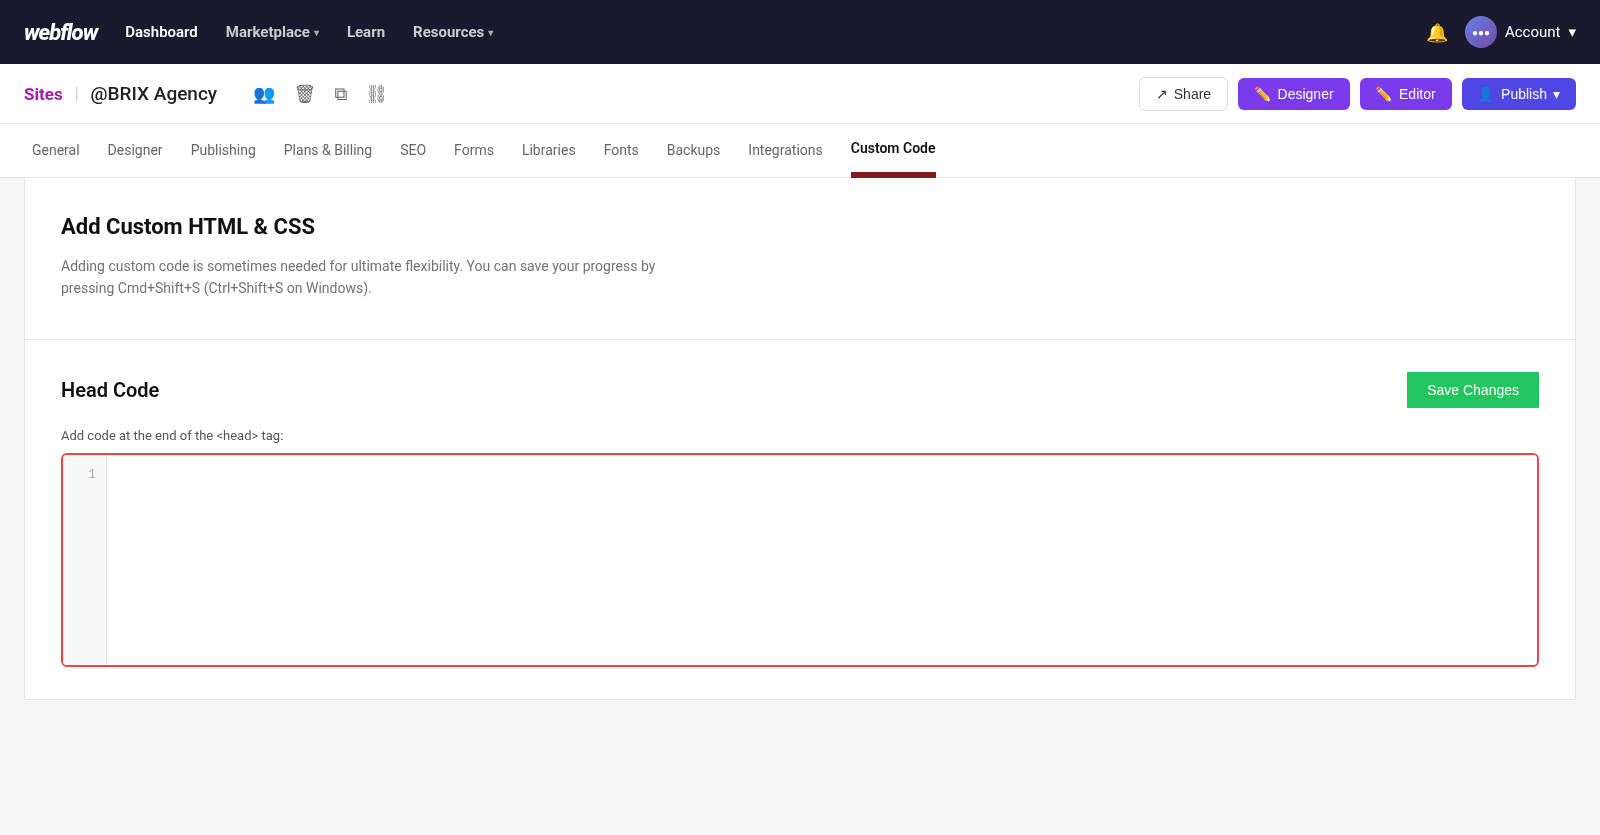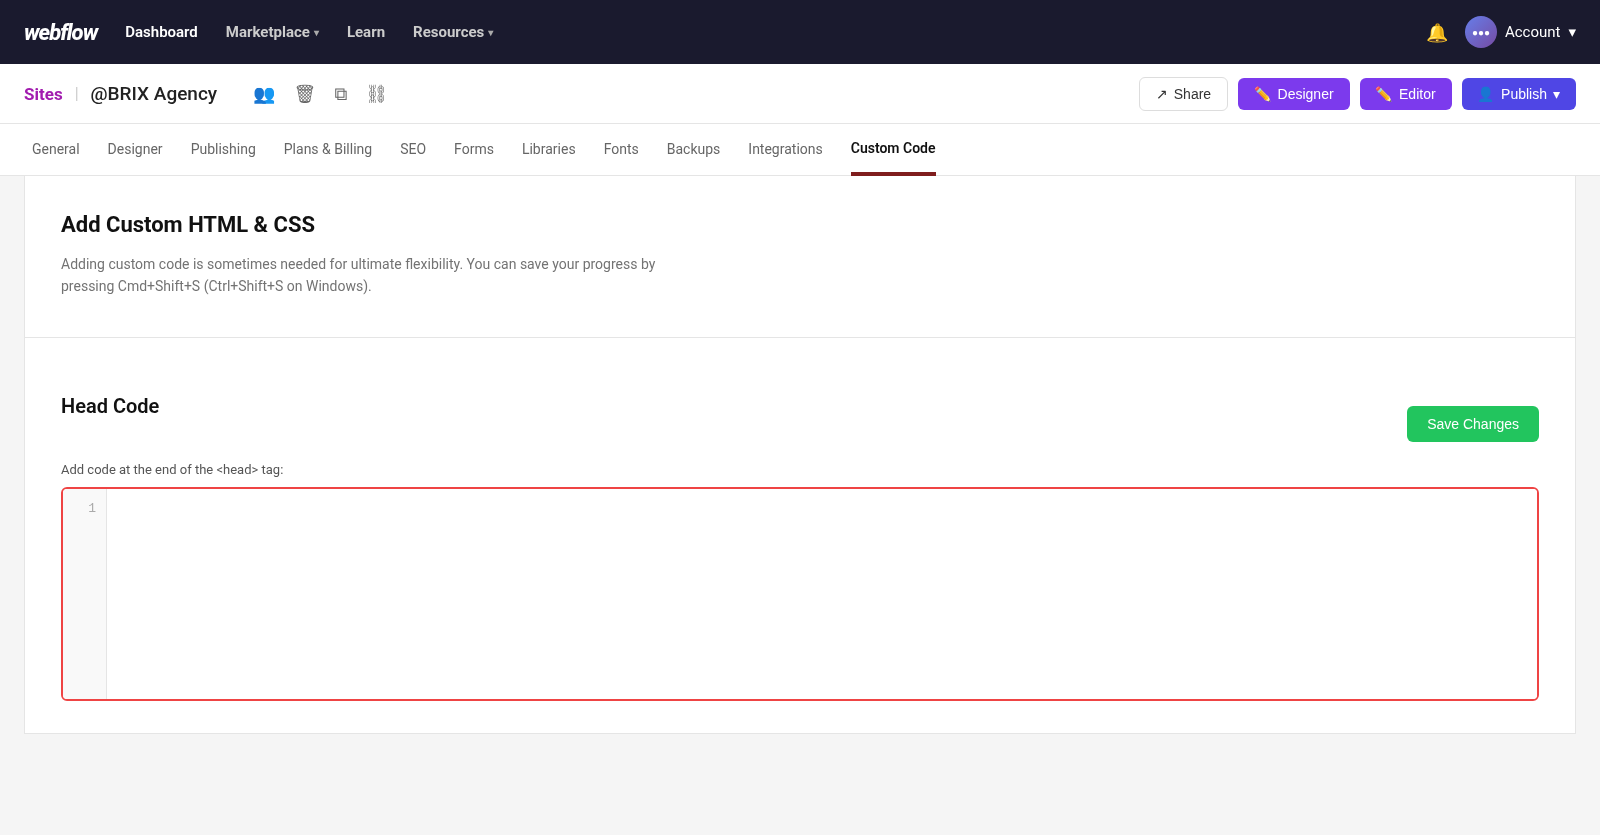--- a/index.html
+++ b/index.html
@@ -180,21 +180,21 @@
       padding: 16px 0;
       font-size: 14px;
       color: #666;
       cursor: pointer;
       border-bottom: 2px solid transparent;
       margin-bottom: -1px;
     }
     .tab-item.active {
       color: #111;
       font-weight: 600;
-      border-bottom: 4px solid #7f1d1d;
+      border-bottom: 6px solid #7f1d1d;
     }
 
     
     .content {
       padding: 0 24px;
       background: #f5f5f5;
       min-height: calc(835px - 180px);
     }
     .card {
       background: #fff;
@@ -236,25 +236,24 @@
     .head-code-title {
       font-size: 20px;
       font-weight: 600;
       color: #111;
     }
     .save-changes-btn {
       padding: 10px 20px;
       background: #22c55e;
       color: #fff;
       border: none;
-      border-radius: 6px;
+      border-radius: 1px;
       font-size: 14px;
       font-weight: 500;
       cursor: pointer;
-      margin-top: 36px;
     }
     .code-label {
       font-size: 13px;
       color: #555;
       margin-bottom: 10px;
     }
     .code-editor {
       border: 2px solid #ef4444;
       border-radius: 6px;
       display: flex;

